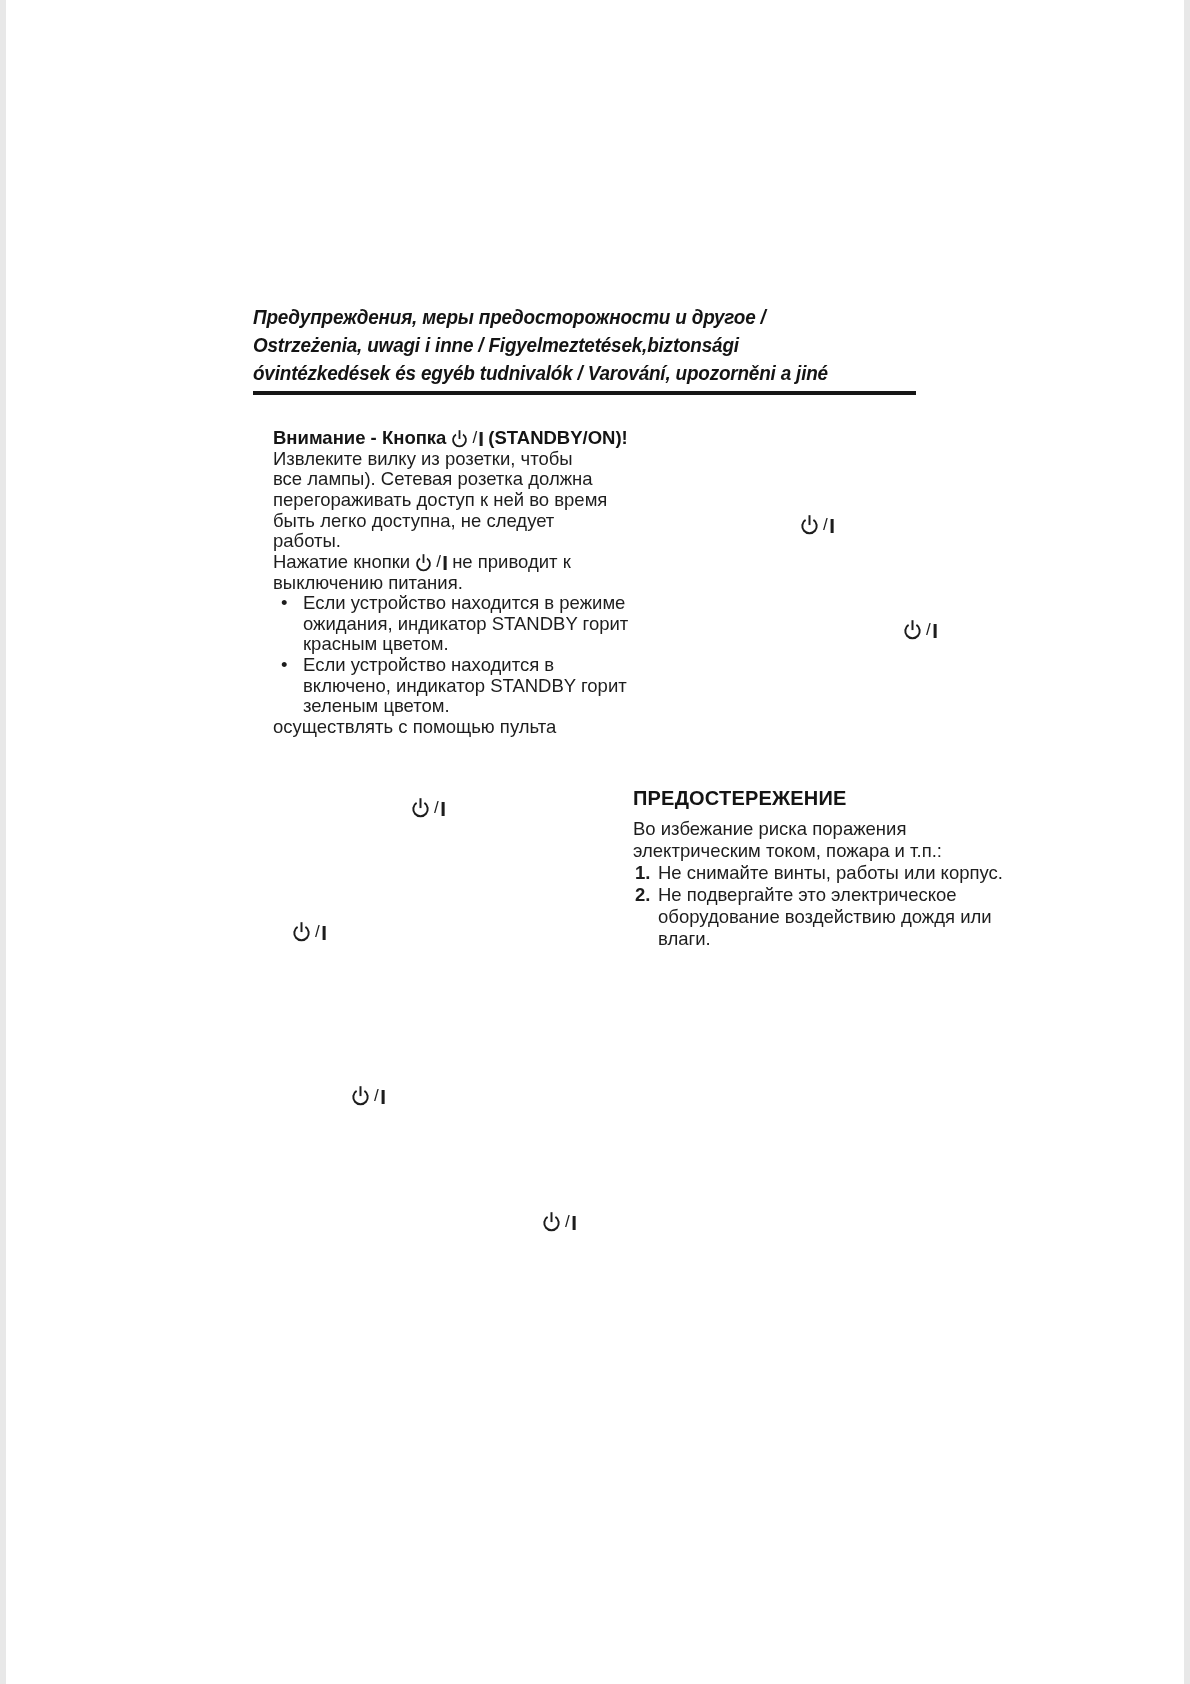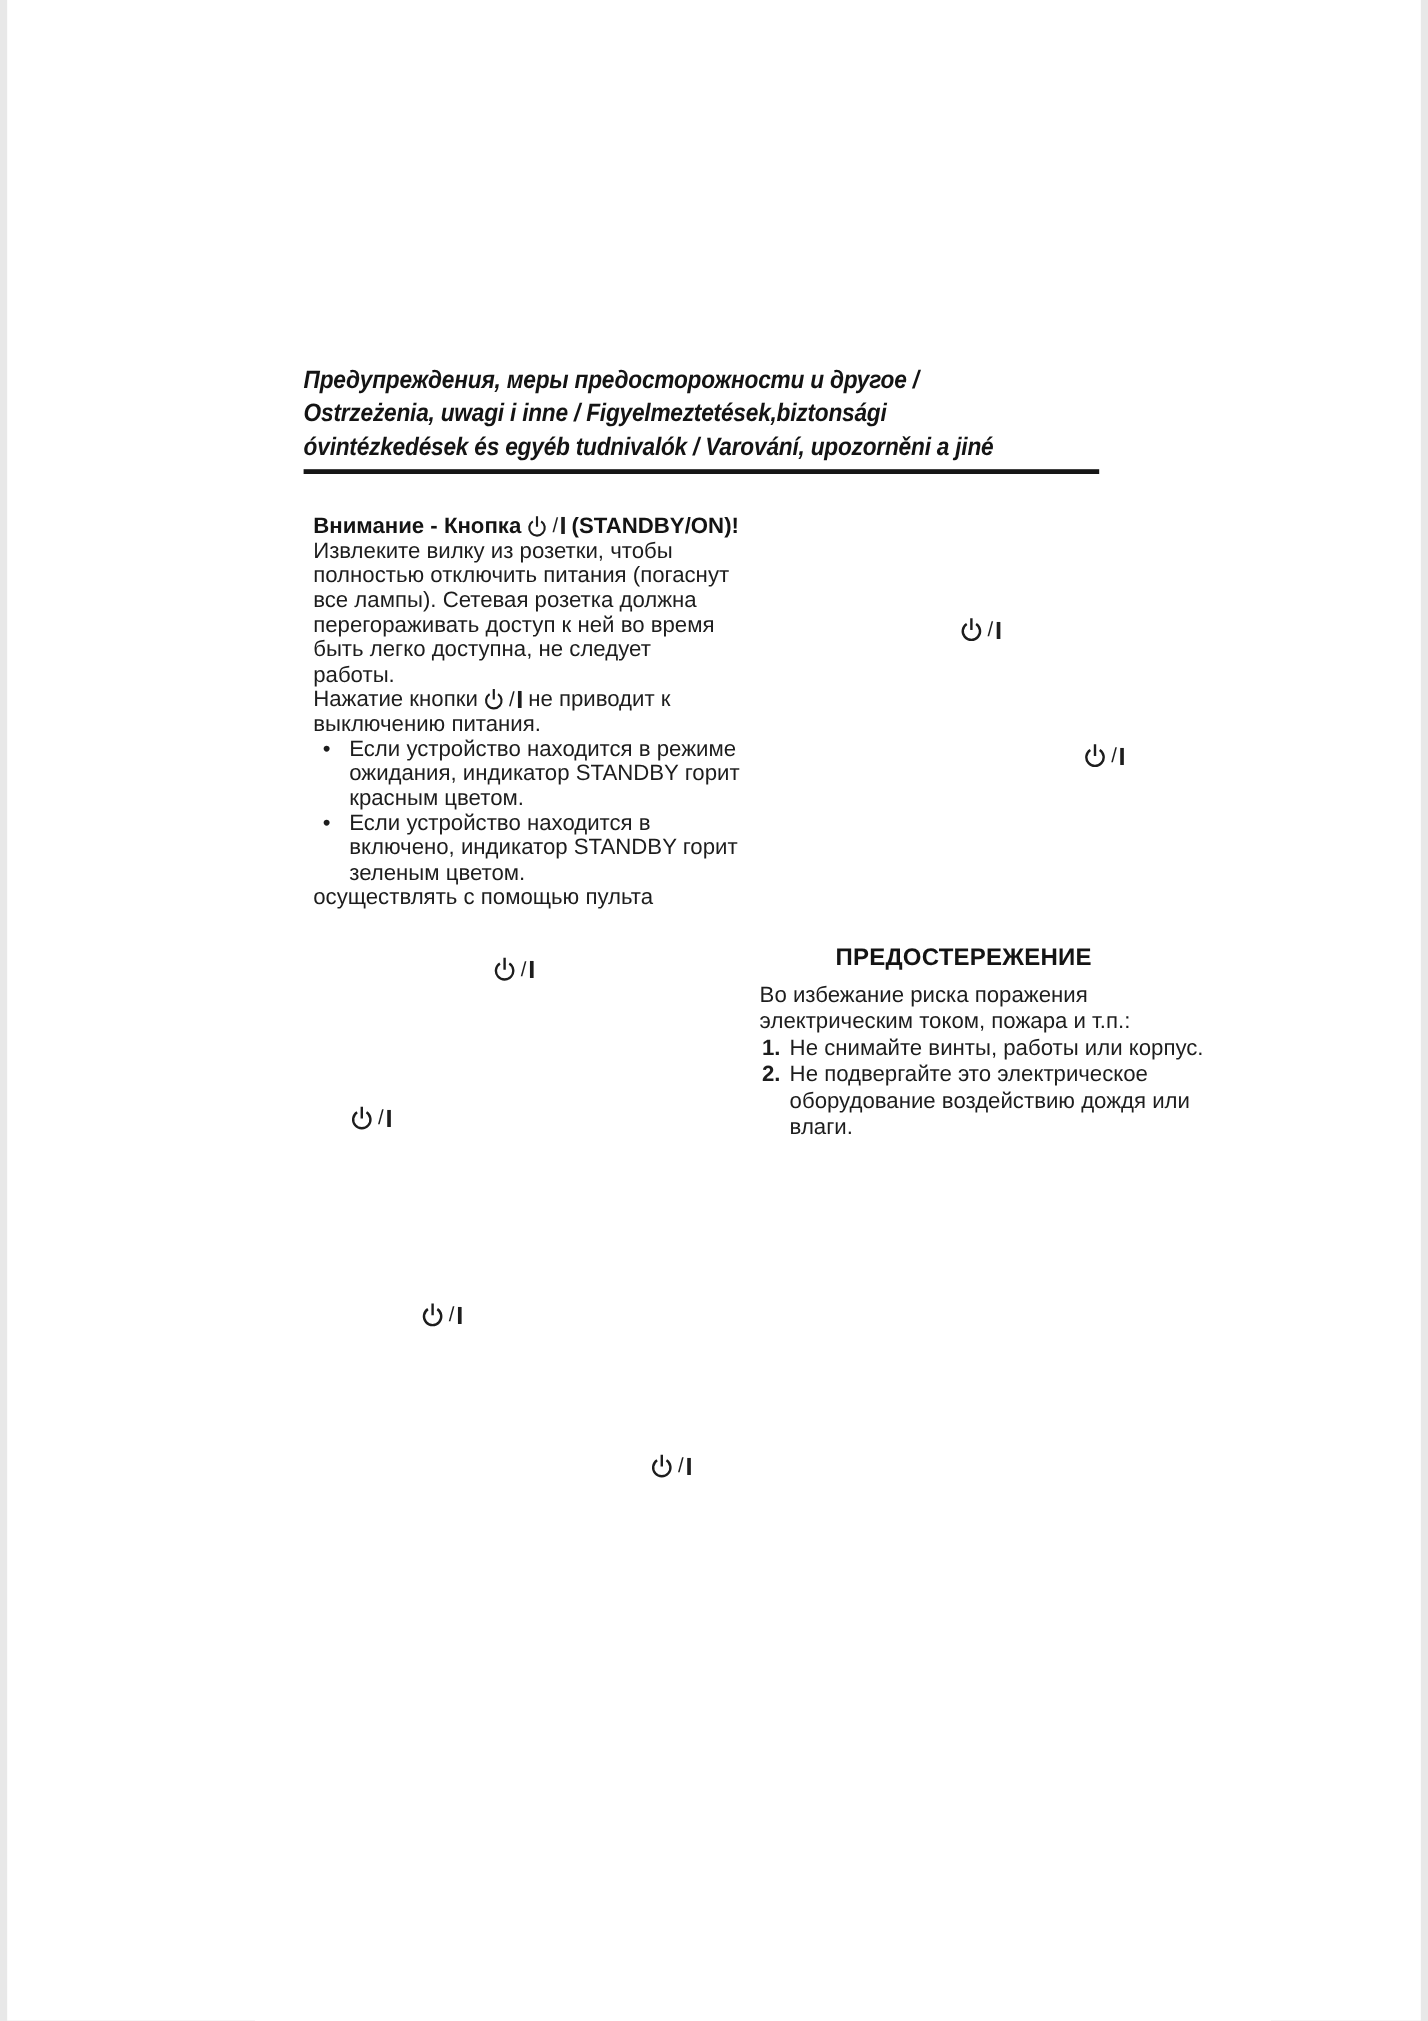--- a/index.html
+++ b/index.html
@@ -23,39 +23,38 @@
     font-weight:700; font-style:italic;
     font-size:21px; line-height:28px;
     letter-spacing:-0.2px;
     color:#141414;
     white-space:nowrap;
     transform:scaleX(0.9); transform-origin:0 50%;
   }
 
   
   .left-col {
-    position:absolute; left:255px; top:428px; width:400px;
+    position:absolute; left:267px; top:428px; width:400px;
     font-size:18.5px; line-height:20.6px;
   }
   .ln { white-space:nowrap; }
   .bold { font-weight:700; color:#141414; }
   .it { }
   .bullet { position:relative; padding-left:30px; }
   .bdot { position:absolute; left:8px; top:0; font-style:normal; }
 
   
   .right-col {
     position:absolute; left:627px; top:786px; width:340px;
     font-size:18.5px; line-height:22px;
   }
   .rc-heading {
     font-weight:700; font-size:20px; line-height:24px;
     letter-spacing:0.2px; color:#141414;
     margin-bottom:8px;
-    text-align:center;
   }
   .num-item { position:relative; padding-left:25px; }
   .num { position:absolute; left:2px; top:0; font-weight:700; }
 
   
   .pwr {
     display:inline-flex; align-items:center;
     color:#1d1d1d; white-space:nowrap;
   }
   .pwr svg { width:19px; height:21px; display:block; }
@@ -81,21 +80,20 @@
       <span>Внимание  - Кнопка</span><span class="pwr inline">
           <svg viewBox="0 0 20 22" aria-hidden="true">
             <path d="M5.9 6.2 A7.6 7.6 0 1 0 14.1 6.2" fill="none" stroke="currentColor" stroke-width="2.1"></path>
             <path d="M10 1.2 L10 11.6" fill="none" stroke="currentColor" stroke-width="2.1"></path>
           </svg>
           <span class="pslash">/</span>
           <span class="pbar">|</span>
         </span><span>(STANDBY/ON)!</span>
     </div>
     <div class="ln">Извлеките вилку из розетки, чтобы</div>
-    <div class="ln">полностью отключить питания (погаснут</div>
     <div class="ln">все лампы).  Сетевая розетка должна</div>
     <div class="ln">перегораживать доступ к ней во время</div>
     <div class="ln">быть легко доступна, не следует</div>
     <div class="ln">работы.</div>
     <div class="ln">
       <span>Нажатие кнопки</span><span class="pwr inline">
           <svg viewBox="0 0 20 22" aria-hidden="true">
             <path d="M5.9 6.2 A7.6 7.6 0 1 0 14.1 6.2" fill="none" stroke="currentColor" stroke-width="2.1"></path>
             <path d="M10 1.2 L10 11.6" fill="none" stroke="currentColor" stroke-width="2.1"></path>
           </svg>

